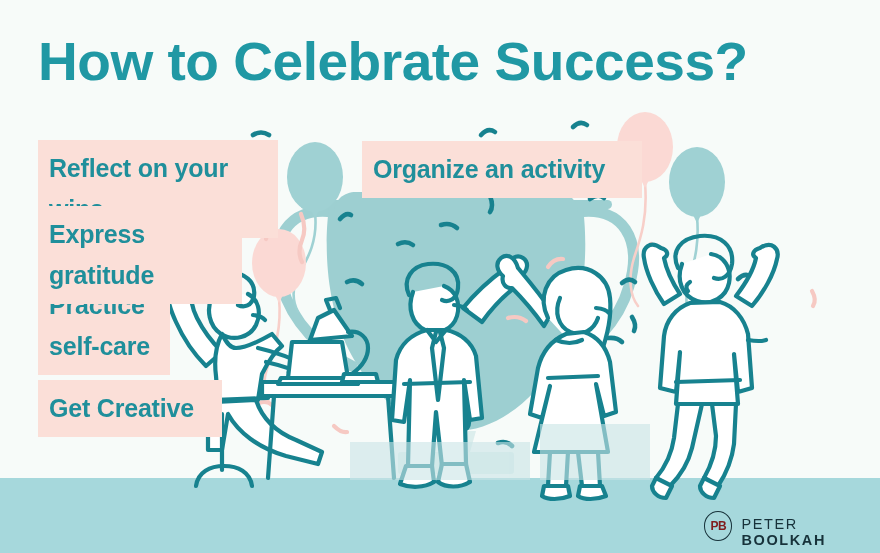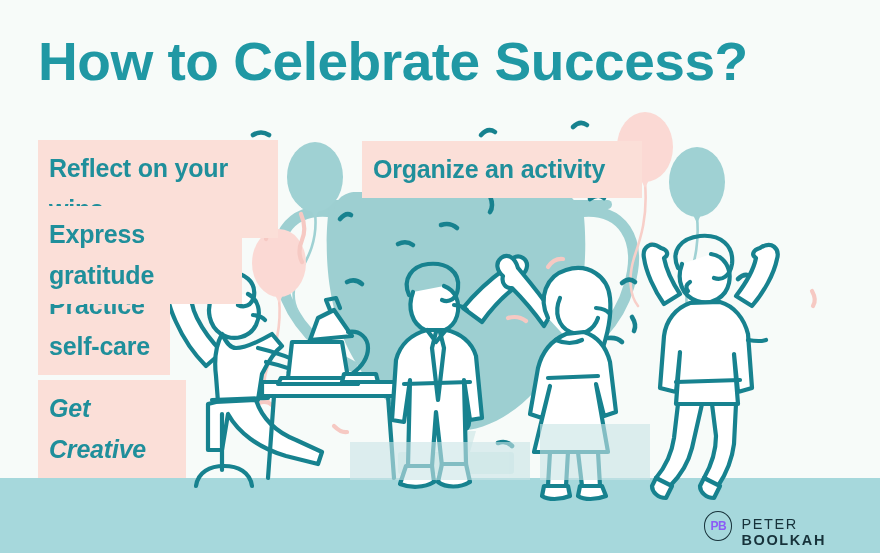--- a/index.html
+++ b/index.html
@@ -62,42 +62,42 @@
     font-size: 25px;
     line-height: 41px;
     padding: 8px 12px 8px 11px;
     box-sizing: border-box;
     white-space: pre-line;
     letter-spacing: -0.2px;
   }
   #chip-reflect   { left: 38px;  top: 140px; width: 240px; }
   #chip-gratitude { left: 38px;  top: 206px; width: 204px; }
   #chip-selfcare  { left: 38px;  top: 277px; width: 132px; }
-  #chip-creative  { left: 38px;  top: 380px; width: 148px; font-style: italic; }
+  #chip-creative  { left: 38px;  top: 380px; width: 184px; }
   #chip-organize  { left: 362px; top: 141px; width: 280px; }
 
   
   .logo {
     position: absolute;
     left: 704px;
     top: 504px;
     display: flex;
     align-items: center;
     gap: 9px;
   }
   .logo-mark {
     width: 28px; height: 28px;
     border-radius: 50%;
     border: 1.6px solid #17323a;
     display: flex;
     align-items: center;
     justify-content: center;
     font-size: 12px;
     font-weight: bold;
-    color: #8b5cf6;
+    color: #7f1d1d;
     letter-spacing: -0.5px;
     font-family: "Liberation Sans", sans-serif;
   }
   .logo-text {
     font-family: "Liberation Sans", sans-serif;
     font-size: 14.5px;
     letter-spacing: 1.6px;
     color: #17323a;
     margin-top: 12px;
   }

